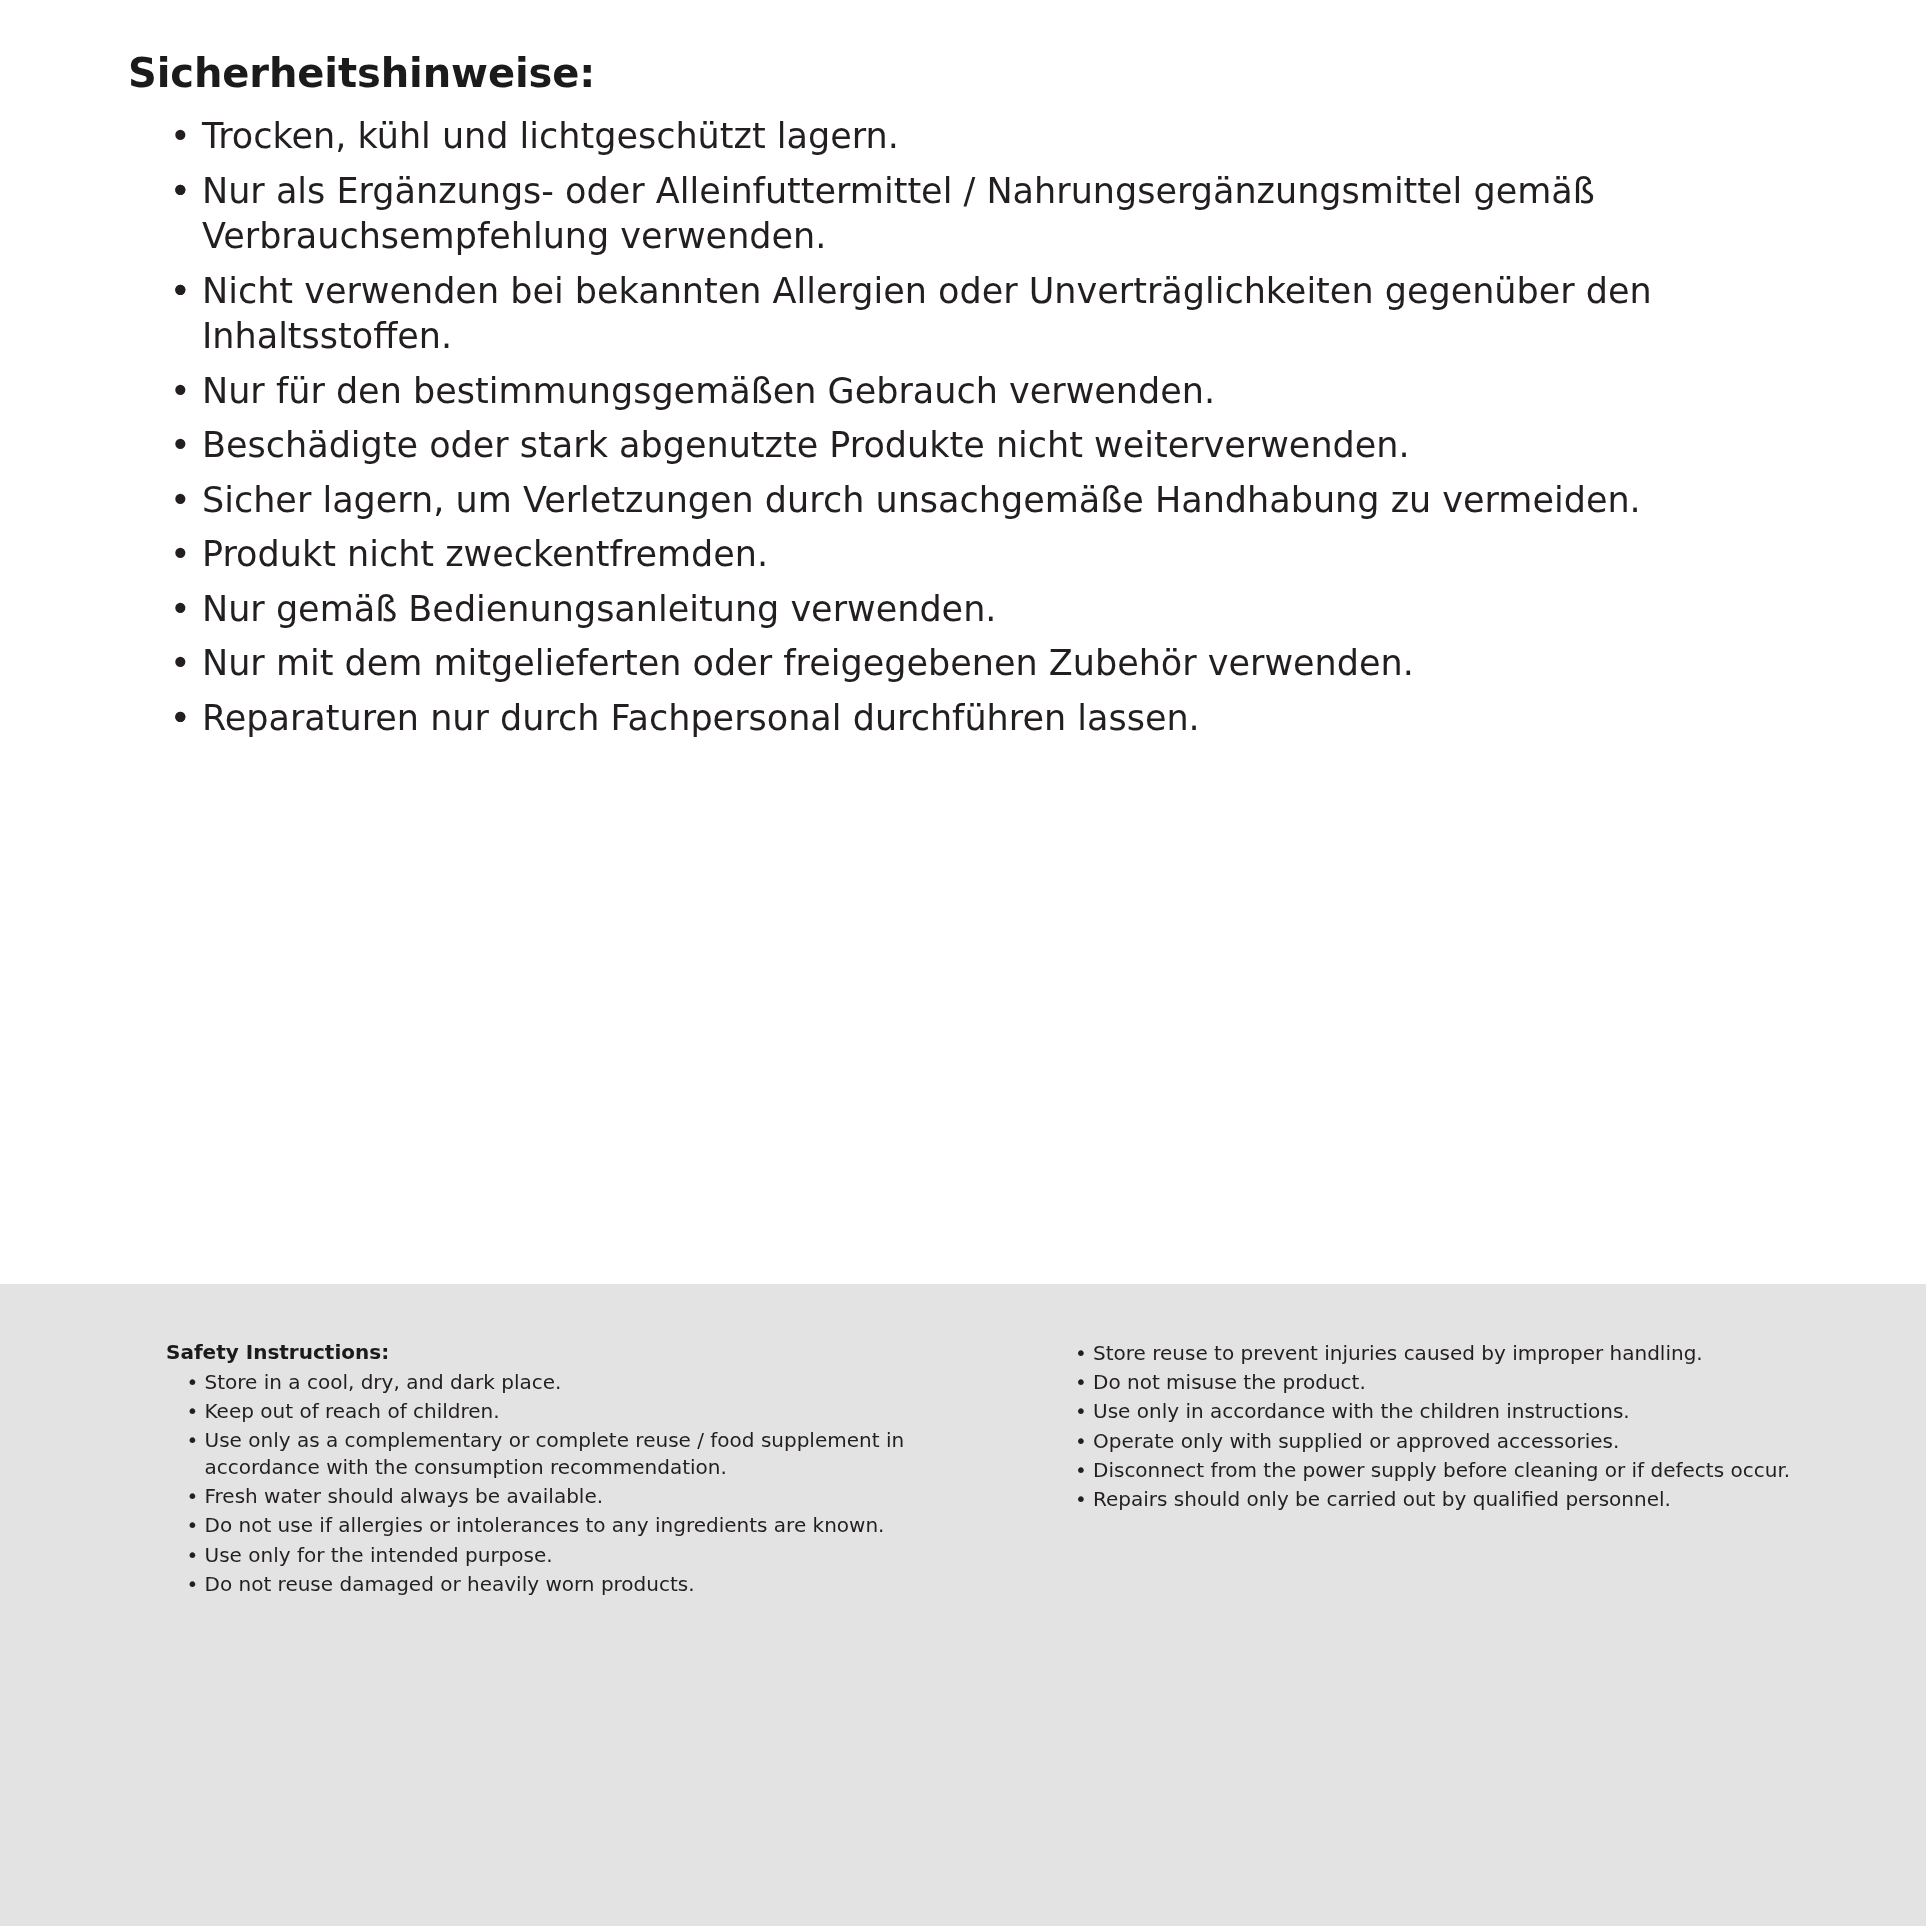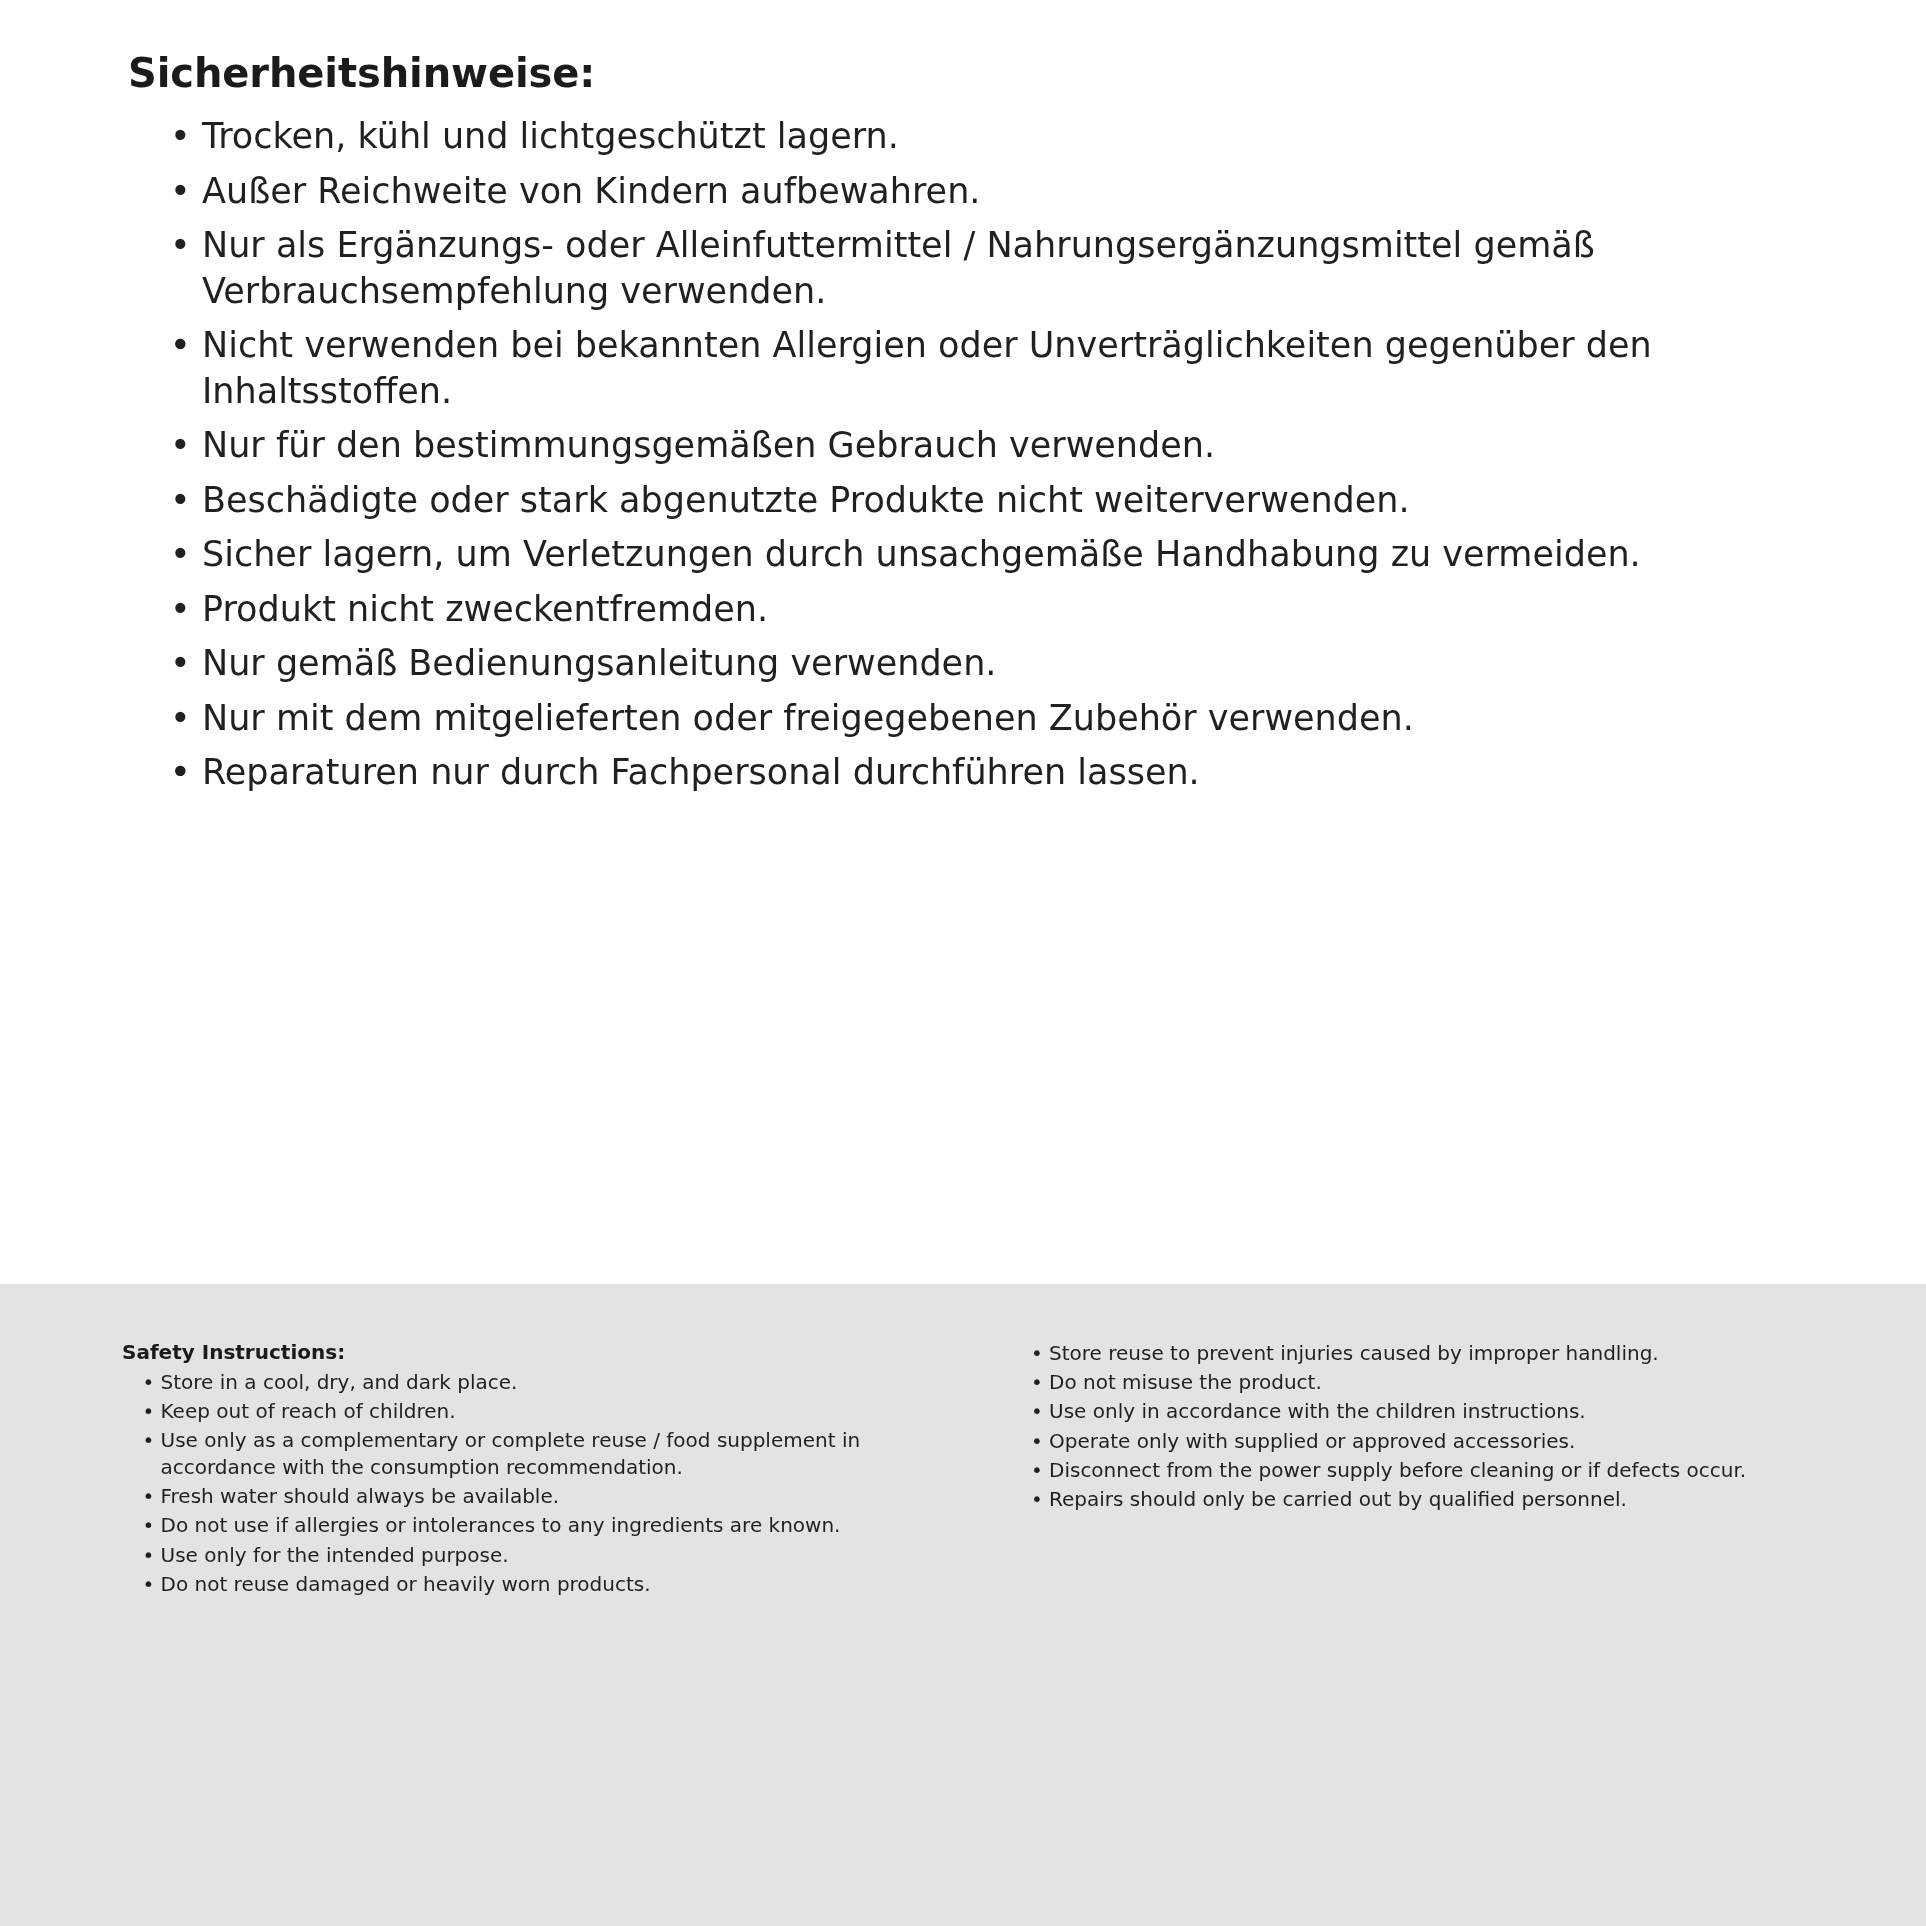--- a/index.html
+++ b/index.html
@@ -74,20 +74,21 @@
     padding: 56px 77px 0 122px;
   }
   .en-cols {
     display: flex;
     flex-direction: row;
     align-items: flex-start;
     gap: 50px;
   }
   .en-col {
     width: 854px;
+    margin-left: 44px;
   }
   .en-col-right {
     padding-top: 0;
   }
   .en-title {
     font-size: 20px;
     font-weight: bold;
     color: #1b1b1b;
     margin: 0 0 5.1px 0;
     line-height: 1.2;
@@ -115,21 +116,21 @@
 </style>
 </head>
 <body>
 
 <div class="page">
 
   <section class="de-section">
     <h1 class="de-title">Sicherheitshinweise:</h1>
     <ul class="de-list">
       <li><span class="bullet">•</span><span>Trocken, kühl und lichtgeschützt lagern.</span></li>
-      <li><span class="bullet">•</span><span>Außer Reichweite von Kindern aufbewahren.</span></li>
+      <li><span class="bullet">•</span></li>
       <li><span class="bullet">•</span><span>Nur als Ergänzungs- oder Alleinfuttermittel / Nahrungsergänzungsmittel gemäß Verbrauchsempfehlung verwenden.</span></li>
       <li><span class="bullet">•</span></li>
       <li><span class="bullet">•</span><span>Nicht verwenden bei bekannten Allergien oder Unverträglichkeiten gegenüber den Inhaltsstoffen.</span></li>
       <li><span class="bullet">•</span><span>Nur für den bestimmungsgemäßen Gebrauch verwenden.</span></li>
       <li><span class="bullet">•</span><span>Beschädigte oder stark abgenutzte Produkte nicht weiterverwenden.</span></li>
       <li><span class="bullet">•</span><span>Sicher lagern, um Verletzungen durch unsachgemäße Handhabung zu vermeiden.</span></li>
       <li><span class="bullet">•</span><span>Produkt nicht zweckentfremden.</span></li>
       <li><span class="bullet">•</span><span>Nur gemäß Bedienungsanleitung verwenden.</span></li>
       <li><span class="bullet">•</span><span>Nur mit dem mitgelieferten oder freigegebenen Zubehör verwenden.</span></li>
       <li><span class="bullet">•</span></li>

